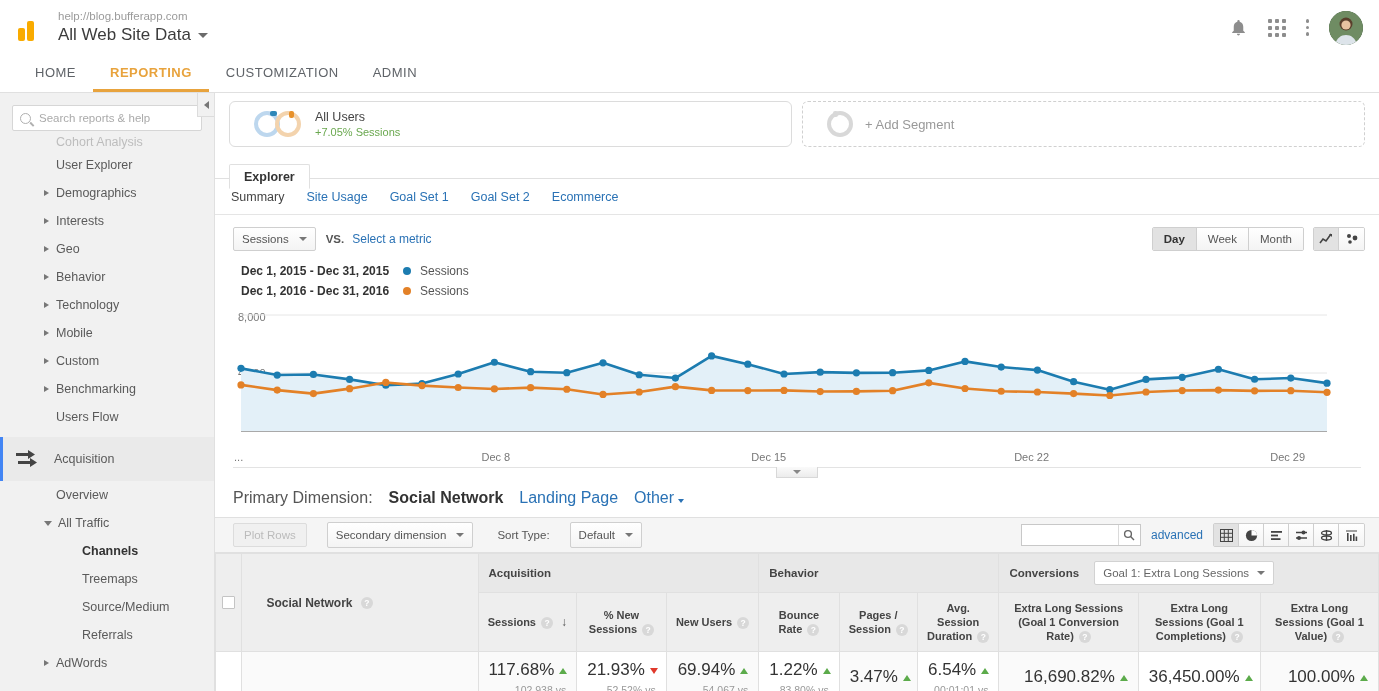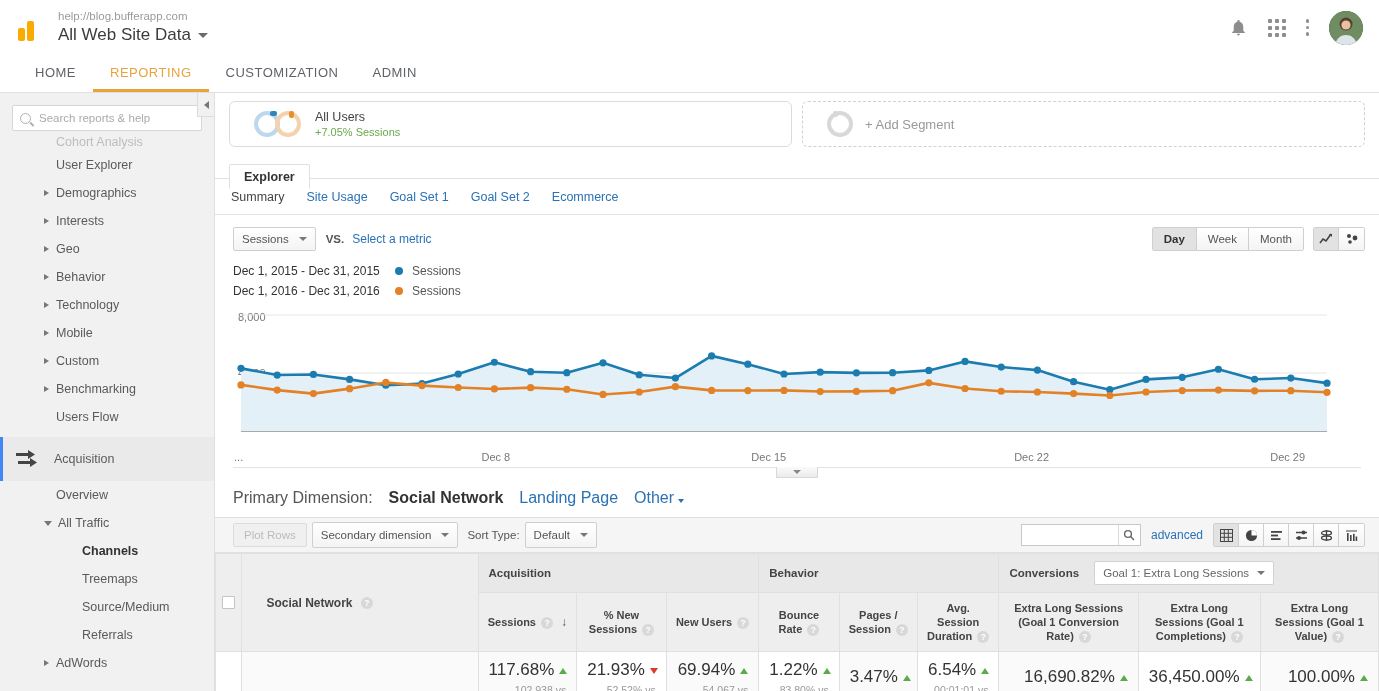--- a/index.html
+++ b/index.html
@@ -22,21 +22,21 @@
   .avatar { width:34px;height:34px;border-radius:50%;overflow:hidden;background:#3d5a3a; }
   .grid9 { display:grid; grid-template-columns:repeat(3,4px); grid-template-rows:repeat(3,4px); gap:3px; }
   .grid9 i { background:#8d8d8d; display:block; width:4px;height:4px; border-radius:1px; }
   .vdots { display:flex;flex-direction:column;gap:3px;align-items:center; }
   .vdots i { width:3.5px;height:3.5px;border-radius:50%;background:#8d8d8d;display:block; }
 
   
   .nav-tabs { height:38px; border-bottom:1px solid #e0e0e0; display:flex; align-items:stretch; padding-left:18px; background:#fff; }
   .nav-tab { display:flex;align-items:center;padding:0 17px; font-size:13px; letter-spacing:.5px;
     color:#5f6368; cursor:pointer; border-bottom:3px solid transparent; }
-  .nav-tab.active { color:#e8a33d; border-bottom-color:#e8a33d; font-weight:400; }
+  .nav-tab.active { color:#e8a33d; border-bottom-color:#e8a33d; font-weight:700; }
 
   
   .main-split { display:flex; height:598px; }
 
   
   .sidebar { width:215px; flex:0 0 215px; background:#f1f1f1; border-right:1px solid #e0e0e0;
     position:relative; overflow:hidden; }
   .search-wrap { padding:12px 12px 10px 12px; }
   .search-box { height:26px; background:#fff; border:1px solid #d6d6d6; border-radius:2px;
     display:flex; align-items:center; padding:0 7px; }
@@ -101,42 +101,42 @@
   .seg-btn:last-child { border-right:0; }
   .seg-btn.on { background:#e2e2e2; color:#333; font-weight:bold; }
   .icon-group { display:flex; border:1px solid #cfcfcf; border-radius:2px; overflow:hidden; }
   .icon-btn { width:25px;height:22px;display:flex;align-items:center;justify-content:center;
     background:linear-gradient(#fff,#f4f4f4); border-right:1px solid #cfcfcf; cursor:pointer; }
   .icon-btn:last-child { border-right:0; }
   .icon-btn.on { background:#e2e2e2; }
 
   .legend { padding:10px 0 0 18px; font-size:12px; }
   .legend-row { display:flex; align-items:center; height:20px; }
-  .legend-date { font-weight:normal; color:#333; width:150px; }
+  .legend-date { font-weight:bold; color:#333; width:150px;margin-left:8px; }
   .dot { width:8px;height:8px;border-radius:50%;display:inline-block;margin:0 9px 0 12px; }
   .legend-metric { color:#555; }
 
   .chart-area { position:relative; margin:8px 18px 0 18px; height:140px; }
   .y-label { position:absolute; left:5px; font-size:11px; color:#777; }
   .x-axis { display:flex; position:relative; font-size:11px; color:#777; margin:2px 18px 0 18px; height:16px; }
   .x-tick { position:absolute; transform:translateX(-50%); }
   .chart-footer { border-top:1px solid #e3e3e3; margin:0 18px; position:relative; height:10px; }
   .chart-collapse { position:absolute; left:50%; transform:translateX(-50%); top:-1px; width:42px; height:11px;
     background:linear-gradient(#fafafa,#ececec); border:1px solid #d8d8d8; border-top:0;
     display:flex; align-items:center; justify-content:center; cursor:pointer; }
   .chart-collapse i { width:0;height:0;border-left:4px solid transparent;border-right:4px solid transparent;border-top:4px solid #888; }
 
   .prim-dim { padding:12px 0 10px 18px; font-size:16px; display:flex; align-items:center; gap:16px; }
   .prim-dim .lbl { color:#555; }
   .prim-dim .cur { font-weight:bold; color:#333; }
   .caret-sm { display:inline-block; width:0;height:0;border-left:3.5px solid transparent;
     border-right:3.5px solid transparent;border-top:4px solid #2a72b5; margin-left:4px; }
 
   .table-toolbar { background:#f5f5f5; border-top:1px solid #e0e0e0; border-bottom:1px solid #e0e0e0;
-    height:36px; display:flex; align-items:center; padding:0 14px 0 18px; gap:5px; }
+    height:36px; display:flex; align-items:center; padding:0 14px 0 18px; gap:20px; }
   .plot-rows { height:24px;border:1px solid #dcdcdc;border-radius:2px;background:#f0f0f0;color:#bbb;
     display:flex;align-items:center;padding:0 10px;font-size:11.5px; }
   .sort-lbl { font-size:11.5px; color:#555; margin-left:4px; }
   .tbl-search { margin-left:auto; display:flex; align-items:center; gap:10px; }
   .tbl-search-box { width:120px;height:22px;border:1px solid #c8c8c8;background:#fff;display:flex;align-items:center; }
   .tbl-search-box input { border:0;outline:0;width:96px;height:20px;font-size:11.5px;padding:0 4px;font-family:"Liberation Sans",sans-serif; }
   .tbl-search-btn { width:24px;height:20px;border-left:1px solid #dadada;display:flex;align-items:center;justify-content:center;cursor:pointer; }
 
   
   table.ga { width:100%; border-collapse:collapse; font-size:12px; table-layout:fixed; }

